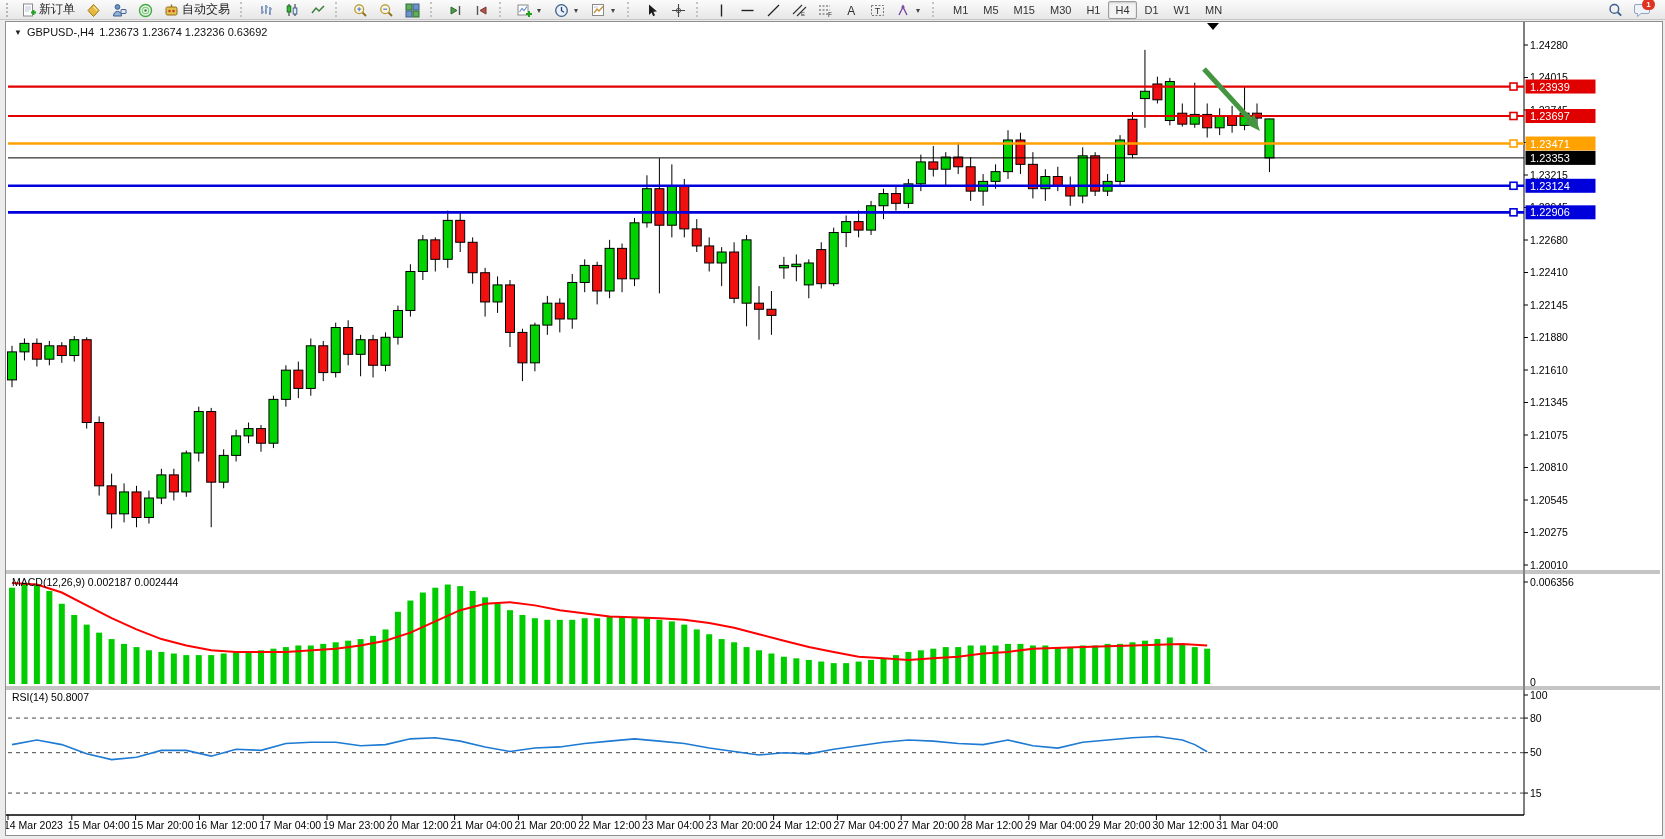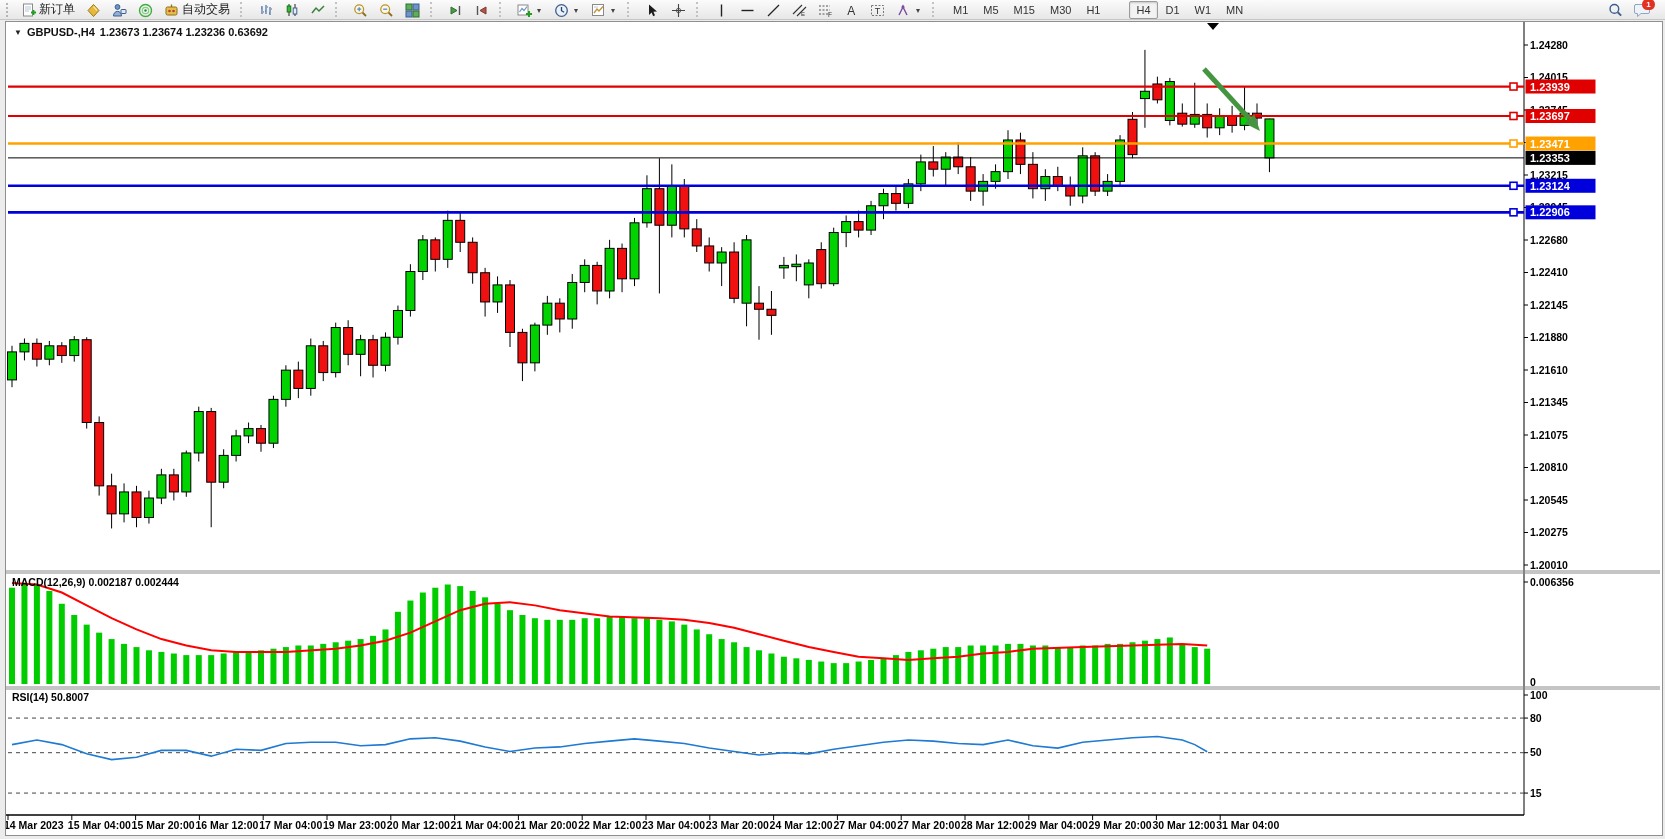--- a/index.html
+++ b/index.html
@@ -8,26 +8,26 @@
   .toolbar{position:absolute;left:0;top:0;width:1665px;height:20px;background:linear-gradient(#fbfbfb,#e7e7e7);border-bottom:1px solid #c6c6c6;display:flex;align-items:center;padding:0 4px;box-sizing:border-box;gap:3px;}
   .tb-grip{width:4px;height:14px;border-left:2px dotted #b5b5b5;margin:0 2px;}
   .sep{width:6px;height:15px;border-left:2px dotted #c2c2c2;margin:0 3px;}
   .tbtn{display:flex;align-items:flex-end;gap:3px;padding:1px 4px;border-radius:2px;cursor:default;height:16px;}
   .tbi{display:inline-flex;align-items:center;justify-content:center;width:15px;height:15px;}
   .tbi svg{display:block;}
   .tb-label{font-size:12px;color:#222;white-space:nowrap;}
   .caret{width:8px;height:15px;display:inline-flex;align-items:center;justify-content:center;font-size:8px;color:#444;}
   .caret::after{content:"▾";}
   .tfbtn{font-size:11px;color:#333;padding:1px 6px;height:14px;line-height:14px;border:1px solid transparent;border-radius:2px;cursor:default;}
-  .tfbtn.active{background:#f3f3f3;border:1px solid #9c9c9c;box-shadow:inset 0 1px 2px rgba(0,0,0,.18);margin-left:21px;}
+  .tfbtn.active{background:#f3f3f3;border:1px solid #9c9c9c;box-shadow:inset 0 1px 2px rgba(0,0,0,.18);}
   .tb-right{margin-left:auto;display:flex;align-items:center;gap:10px;padding-right:10px;}
   .chat-wrap{position:relative;width:18px;height:16px;}
   .badge{position:absolute;top:-3px;right:-4px;min-width:11px;height:11px;border-radius:6px;background:#e03123;color:#fff;font-size:8px;line-height:11px;text-align:center;font-weight:bold;padding:0 1px;}
   
-  .chart-frame{position:absolute;left:5px;top:21px;width:1656px;height:813px;background:#fff;border:1px solid #8f8f8f;font-weight:bold;}
+  .chart-frame{position:absolute;left:5px;top:21px;width:1656px;height:813px;background:#fff;border:1px solid #8f8f8f;}
   .chart-title{position:absolute;left:8px;top:4px;display:flex;align-items:center;gap:5px;font-size:11px;color:#111;z-index:5;}
   .tri-toggle{font-size:8px;color:#222;cursor:default;}
   .tri-toggle::before{content:"▼";}
   #plot{position:absolute;left:0;top:0;}
   svg text{font-family:"Liberation Sans",sans-serif;}
 </style>
 </head>
 <body>
 
 <div class="app">

